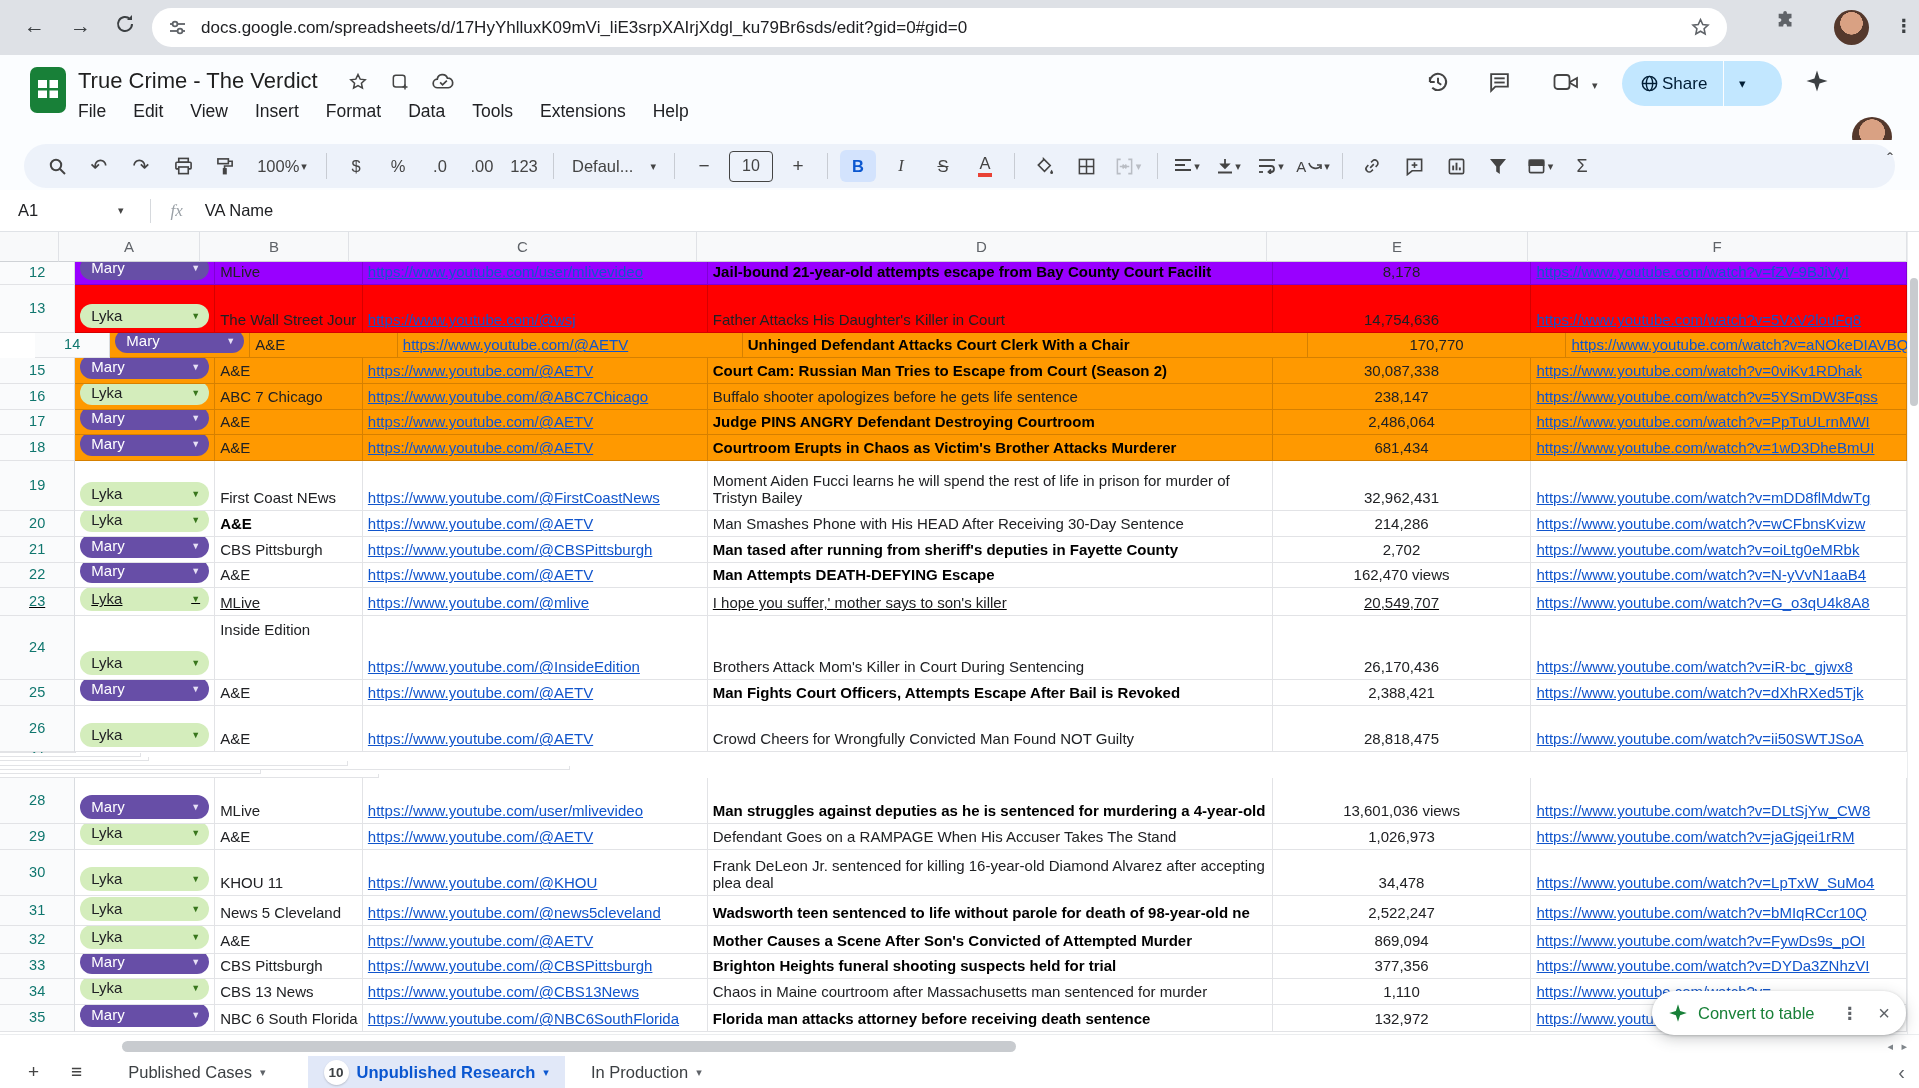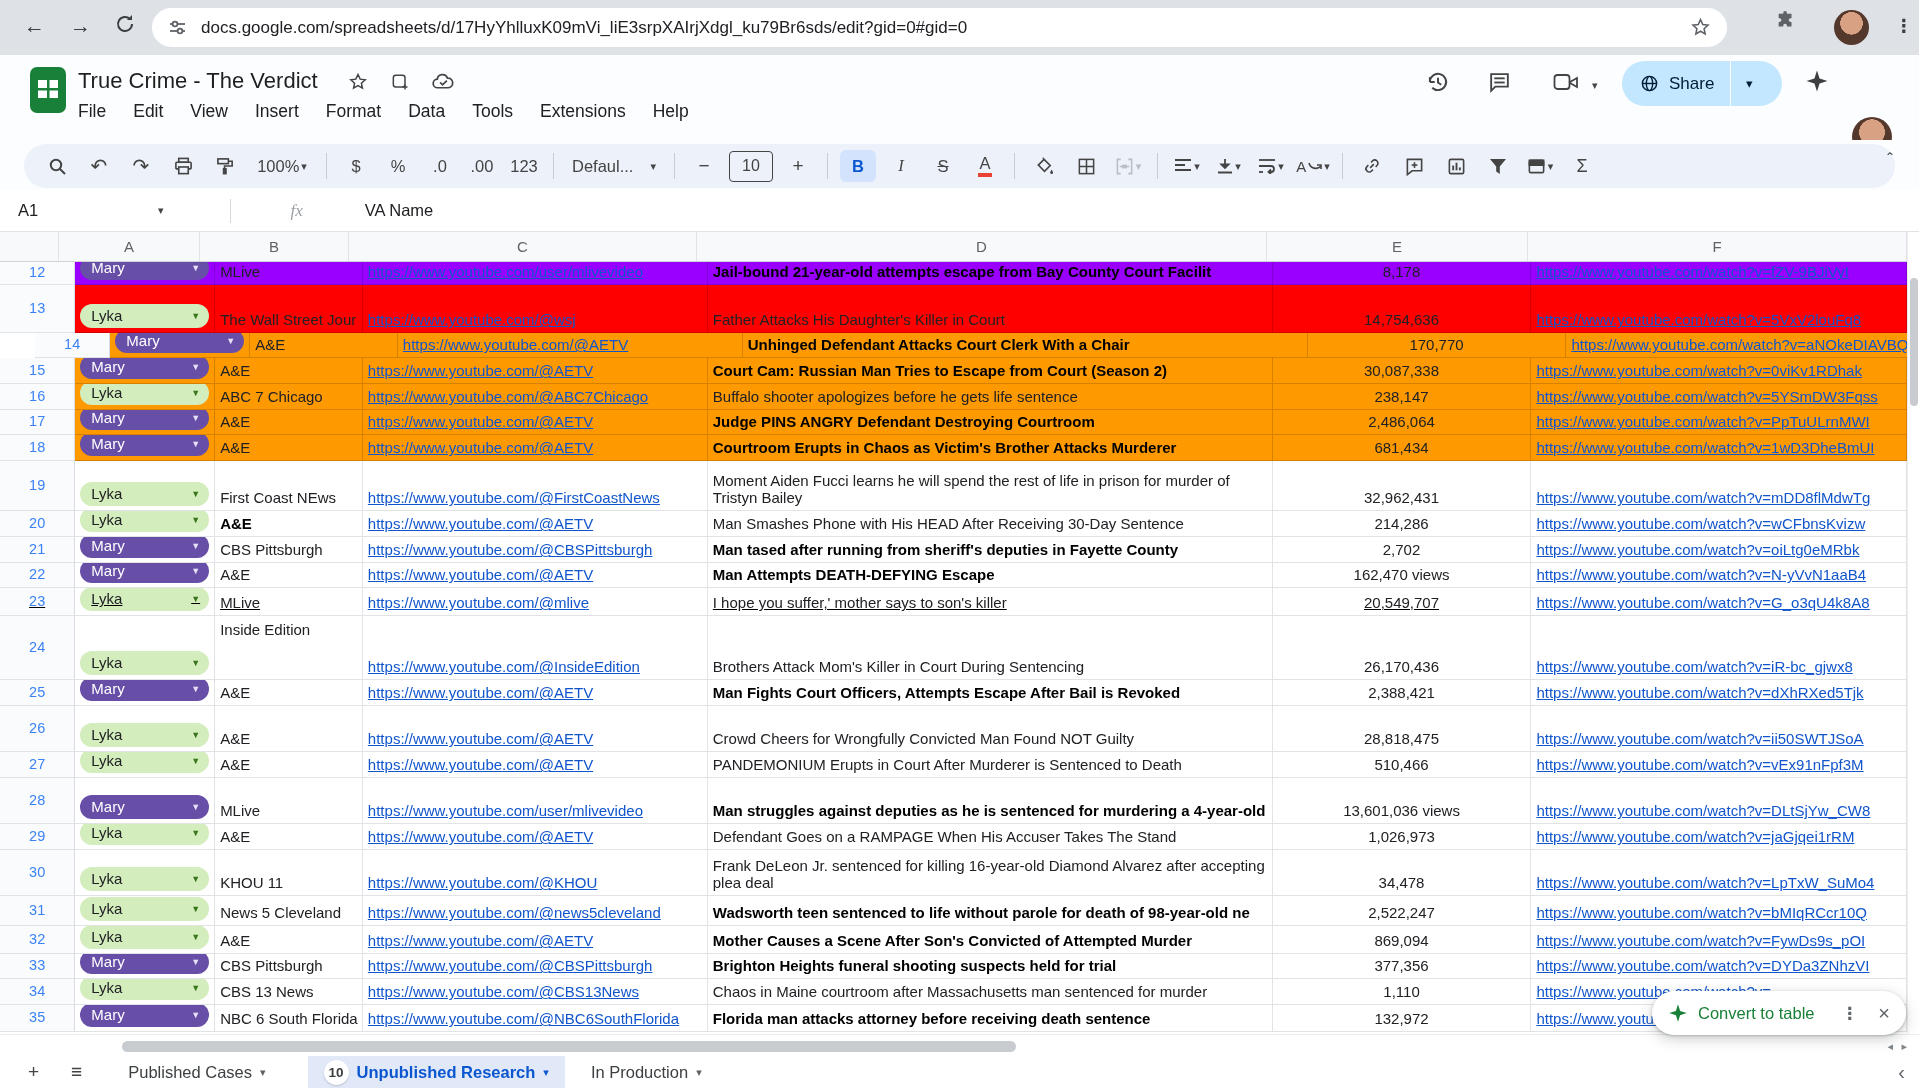--- a/index.html
+++ b/index.html
@@ -23,21 +23,21 @@
   #slogo .pg { position:absolute; left:8px; top:13px; width:20px; height:18px;
     background:
       linear-gradient(#188038,#188038) 50% 0/2.5px 100% no-repeat,
       linear-gradient(#188038,#188038) 0 50%/100% 2.5px no-repeat, #fff; }
   #doc-title { position:absolute; left:78px; top:13px; font-size:22px; color:#1f1f1f; }
   .title-ic { position:absolute; top:17px; color:#444; }
   #menus { position:absolute; left:78px; top:46px; display:flex; gap:27px; }
   #menus span { font-size:17.5px; color:#202124; cursor:pointer; }
   #share-btn { position:absolute; left:1622px; top:6px; width:160px; height:45px; background:#c2e7ff;
     border-radius:23px; display:flex; align-items:center; cursor:pointer; }
-  #share-btn .lbl { font-size:17px; font-weight:500; color:#001d35; margin:0 10px 0 10px; }
+  #share-btn .lbl { font-size:17px; font-weight:500; color:#001d35; margin:0 10px 0 3px; }
   #share-btn .sep { width:1px; height:45px; background:#fbfdff; margin-left:6px; }
   #share-btn .dd { width:36px; text-align:center; color:#001d35; font-size:13px; }
 
   
   #tbar { position:absolute; left:0; top:140px; width:1919px; height:50px; background:#fbfdff; }
   #tpill { position:absolute; left:24px; top:4px; width:1871px; height:44px; background:#edf2fa;
     border-radius:22px; display:flex; align-items:center; padding:0 16px; gap:8px; color:#444; }
   .ti { min-width:34px; height:32px; display:flex; align-items:center; justify-content:center;
     font-size:16.5px; color:#444; border-radius:6px; cursor:pointer; gap:2px; }
   .tdiv { width:1px; height:26px; background:#c8ccd3; margin:0 4px; }
@@ -47,39 +47,39 @@
   .ti.strike { text-decoration:line-through; }
   .ti.tcolor span { border-bottom:4px solid #e94235; line-height:1; padding:0 1px 1px; }
   #fontsize-box { width:44px; height:31px; border:1px solid #444; border-radius:4px;
     display:flex; align-items:center; justify-content:center; font-size:16px; background:transparent; }
   .ti.disabled { color:#b9bdc4; }
   .ti.disabled svg * { stroke:#b9bdc4 !important; }
   #tcollapse { position:absolute; right:26px; top:10px; font-size:17px; color:#444; cursor:pointer; }
 
   
   #fbar { position:absolute; left:0; top:190px; width:1919px; height:42px; background:#fff;
-    border-bottom:1px solid #e0e3e7; display:flex; align-items:center;gap:40px; }
+    border-bottom:1px solid #e0e3e7; display:flex; align-items:center; }
   #namebox { width:100px; margin-left:18px; font-size:16.5px; color:#202124; }
   #namedd { font-size:11px; color:#444; margin-right:26px; cursor:pointer; }
   #fdiv { width:1px; height:24px; background:#d6d9dd; }
   #fx { font-style:italic; font-family:"Liberation Serif",serif; color:#9aa0a6; font-size:17px; margin:0 22px 0 20px; }
   #fvalue { font-size:16.5px; color:#202124; }
 
   
   #grid { position:absolute; left:0; top:232px; width:1907px; height:802px; overflow:hidden; background:#fff; }
   #colhead { display:flex; height:30px; }
   .ch { background:#f8f9fa; border-right:1px solid #e0e2e6; border-bottom:1px solid #cfd2d6;
     display:flex; align-items:center; justify-content:center; font-size:15px; color:#5f6368; cursor:pointer; }
   .row { display:flex; width:1907px; }
   .r-white { --gl:#e2e3e6; }
   .r-colored { --gl:rgba(0,0,0,.16); }
   .cell { border-right:1px solid var(--gl); border-bottom:1px solid var(--gl); padding:0 5px 3px;
     display:flex; align-items:flex-end; overflow:hidden; font-size:15px; color:#202124; line-height:1.18; cursor:cell; }
   .rh { width:76px; background:#fafbfc; border-right:1px solid #d9dce0; border-bottom:1px solid #e2e3e6;
-    align-items:center; justify-content:center; font-size:14.5px; color:#3b82f6; padding:0; }
+    align-items:center; justify-content:center; font-size:14.5px; color:#0f766e; padding:0; }
   .ca { width:141px; } .cb { width:149px; } .cc { width:348px; } .cd { width:570px; }
   .ce { width:261px; justify-content:center; } .cf { width:379px; }
   .cell .nw { white-space:nowrap; }
   .cell.top { align-items:flex-start; padding-top:5px; }
   .cd.wrap { white-space:normal; }
   .b { font-weight:bold; color:#000; }
   .lnk { color:#1155cc; text-decoration:underline; white-space:nowrap; cursor:pointer; }
   .chip { width:100%; height:24px; border-radius:12px; display:flex; align-items:center;
     justify-content:space-between; padding:0 9px 0 11px; margin-bottom:1px; font-size:15px; cursor:pointer; }
   .chip .tri { font-size:9px; }
@@ -745,21 +745,21 @@
         <div class="cell cd">
           <span class="nw">Crowd Cheers for Wrongfully Convicted Man Found NOT Guilty</span>
         </div>
         <div class="cell ce">
           <span class="nw">28,818,475</span>
         </div>
         <div class="cell cf">
           <span class="lnk">https://www.youtube.com/watch?v=ii50SWTJSoA</span>
         </div>
       </div>
-      <div class="row r-white" style="height: 26px; background: rgb(255, 255, 255);">
+      <div class="row r-white" style="height: 26px; background: rgb(255, 255, 255); flex-direction: column;">
         <div class="cell rh">27</div>
         <div class="cell ca">
           <span class="chip lyka">
             <span>Lyka</span>
             <span class="tri">▼</span>
           </span>
         </div>
         <div class="cell cb">
           <span class="nw">A&amp;E</span>
         </div>

